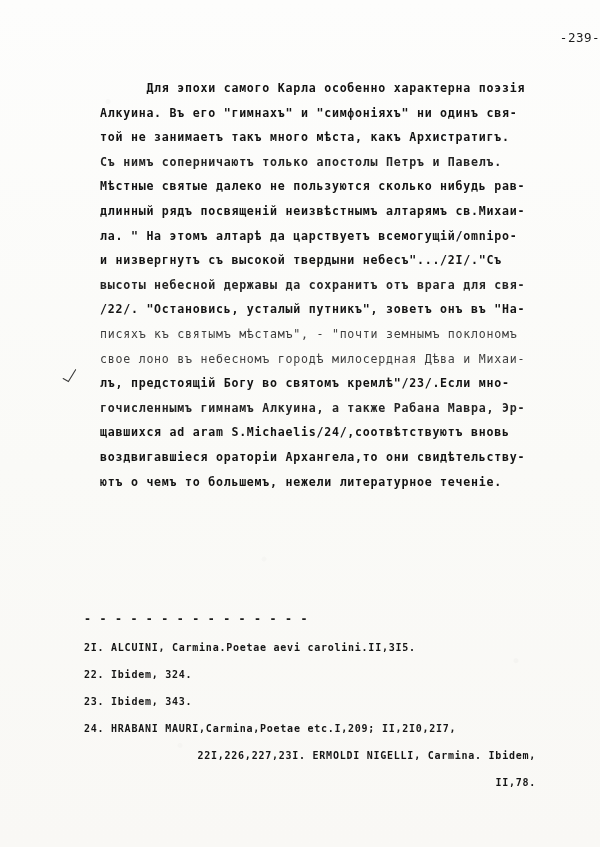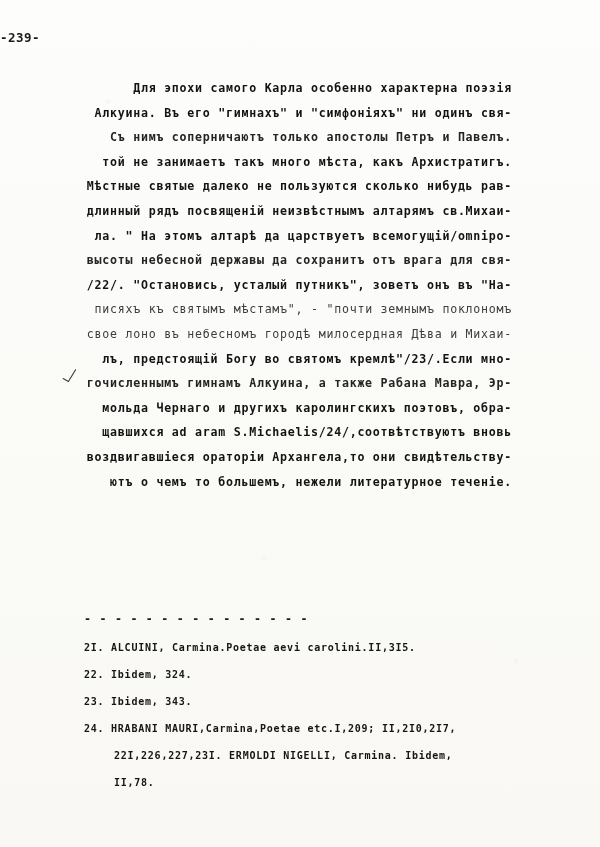--- a/index.html
+++ b/index.html
@@ -32,33 +32,32 @@
       radial-gradient(circle at 30% 88%, rgba(0,0,0,0.015) 0 2px, transparent 3px),
       linear-gradient(180deg, #ffffff 0%, #fcfcfa 55%, #fbfaf8 100%);
     mix-blend-mode: multiply;
   }
 
   .folio {
     position: absolute;
     top: 30px;
     left: 0;
     right: 0;
-    text-align: left;
+    text-align: right;
     font-size: 12.5px;
     letter-spacing: 0.5px;
     color: #1b1b1b;
-    font-weight: 700;
+    font-weight: 400;
   }
 
   .body-block {
     position: absolute;
     top: 76px;
-    left: 76px;
+    left: 100px;
     width: 436px;
-    text-align: right;
   }
 
   .line {
     font-size: 11.6px;
     line-height: 24.6px;
     letter-spacing: 0.75px;
     color: #131313;
     white-space: pre;
     font-weight: 700;
     text-rendering: optimizeLegibility;
@@ -85,21 +84,21 @@
     width: 452px;
   }
   .note-line {
     font-size: 10px;
     line-height: 27px;
     letter-spacing: 0.75px;
     color: #151515;
     white-space: pre;
     font-weight: 700;
   }
-  .note-line.cont { padding-left: 30px; }
+  .note-line.cont { padding-left: 30px; text-align: right; }
 
   .margin-mark {
     position: absolute;
     left: 62px;
     top: 370px;
     width: 16px;
     height: 14px;
     color: #2b2b2b;
     font-size: 13px;
     line-height: 14px;
@@ -112,32 +111,32 @@
 
 <div class="page">
 
   <div class="paper-grain"></div>
 
   <div class="folio">-239-</div>
 
   <div class="body-block">
     <div class="line">      Для эпохи самого Карла особенно характерна поэзiя</div>
     <div class="line">Алкуина. Въ его "гимнахъ" и "симфонiяхъ" ни одинъ свя-</div>
+    <div class="line">той не занимаетъ такъ много мѣста, какъ Архистратигъ.</div>
     <div class="line ink-mid">Съ нимъ соперничаютъ только апостолы Петръ и Павелъ.</div>
-    <div class="line">той не занимаетъ такъ много мѣста, какъ Архистратигъ.</div>
     <div class="line">Мѣстные святые далеко не пользуются сколько нибудь рав-</div>
     <div class="line">длинный рядъ посвященiй неизвѣстнымъ алтарямъ св.Михаи-</div>
     <div class="line">ла. " На этомъ алтарѣ да царствуетъ всемогущiй/omnipo-</div>
+    <div class="line">и низвергнутъ съ высокой твердыни небесъ".../2I/."Съ</div>
     <div class="line ink-mid">высоты небесной державы да сохранитъ отъ врага для свя-</div>
     <div class="line">/22/. "Остановись, усталый путникъ", зоветъ онъ въ "На-</div>
     <div class="line ink-light">писяхъ къ святымъ мѣстамъ", - "почти земнымъ поклономъ</div>
     <div class="line ink-light">свое лоно въ небесномъ городѣ милосердная Дѣва и Михаи-</div>
     <div class="line">лъ, предстоящiй Богу во святомъ кремлѣ"/23/.Если мно-</div>
     <div class="line ink-mid">гочисленнымъ гимнамъ Алкуина, а также Рабана Мавра, Эр-</div>
-    <div class="line">мольда Чернаго и другихъ каролингскихъ поэтовъ, обра-</div>
     <div class="line">щавшихся ad aram S.Michaelis/24/,соотвѣтствуютъ вновь</div>
     <div class="line">воздвигавшiеся ораторiи Архангела,то они свидѣтельству-</div>
     <div class="line">ютъ о чемъ то большемъ, нежели литературное теченiе.</div>
   </div>
 
   <div class="margin-mark">
     <svg width="16" height="14" viewBox="0 0 16 14" aria-hidden="true">
       <path d="M1 7 L5.5 11 L15 1" stroke="#3a3a3a" stroke-width="1.1" fill="none" stroke-linecap="round"></path>
     </svg>
   </div>

